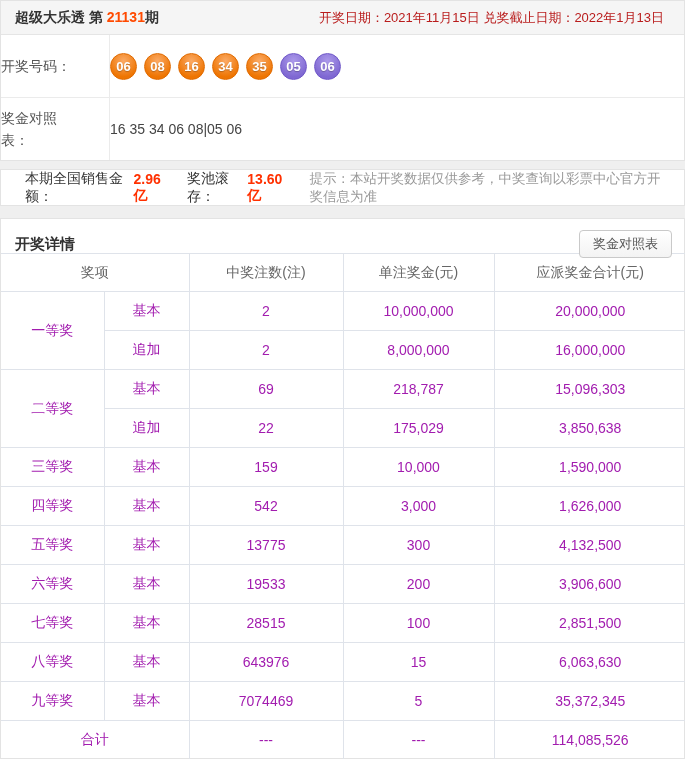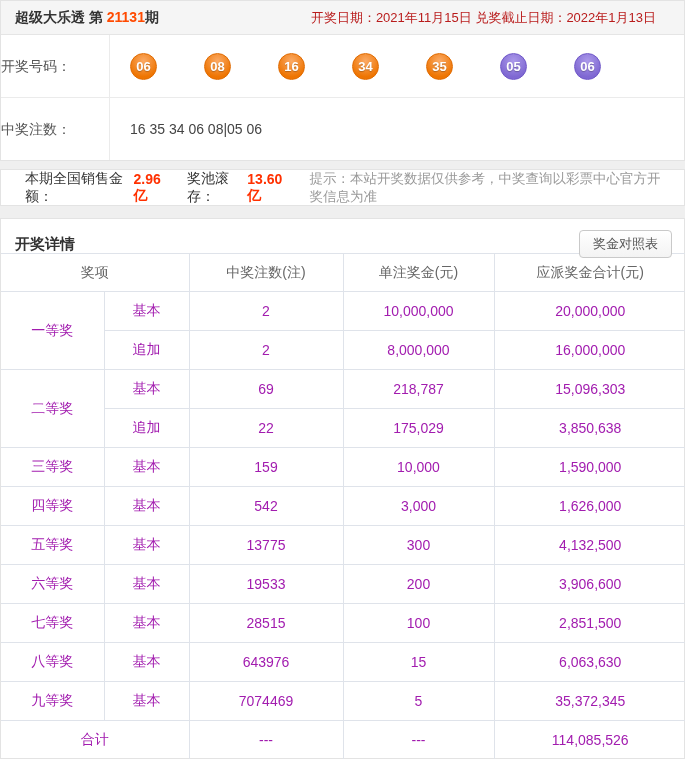--- a/index.html
+++ b/index.html
@@ -11,36 +11,36 @@
     position:relative;
     overflow:hidden;
   }
   .card{background:#fff;border:1px solid #e3e3e3;box-sizing:border-box;}
 
   
   .top-card{width:685px;height:161px;}
   .title-bar{
     height:34px;background:#f5f5f5;border-bottom:1px solid #e5e5e5;
     display:flex;align-items:center;justify-content:space-between;
-    padding:0 28px 0 14px;box-sizing:border-box;
+    padding:0 20px 0 14px;box-sizing:border-box;
   }
   .title-bar .lottery-title{font-size:14px;color:#333;font-weight:bold;}
   .title-bar .issue-no{color:var(--issue-color);font-weight:bold;}
   .title-bar .draw-dates{font-size:13px;color:#b91c1c;font-weight:normal;}
   .draw-row{display:flex;height:62px;align-items:center;}
   .draw-row + .draw-row{border-top:1px solid #ebebeb;}
   .draw-row .row-label{
     width:108px;box-sizing:border-box;flex:none;
     padding-right:38px;
     font-size:14px;color:#555;line-height:22px;
     align-self:stretch;display:flex;align-items:center;
   }
   .draw-row .row-value{
     flex:1;align-self:stretch;display:flex;align-items:center;
-    border-left:1px solid #ebebeb;padding-left:20px;font-size:14px;color:#444;gap:40px;
+    border-left:1px solid #ebebeb;font-size:14px;color:#444;
   }
   .ball{
     width:25px;height:25px;border-radius:50%;
     display:inline-flex;align-items:center;justify-content:center;
     color:#fff;font-size:13px;font-weight:bold;margin-right:7px;
     text-shadow:0 1px 1px rgba(0,0,0,.25);
   }
   .ball-front{background:radial-gradient(circle at 50% 28%,#fbaa66,var(--front-ball-color) 72%);border:1px solid #e06a00;}
   .ball-back{background:radial-gradient(circle at 50% 28%,#ab99ea,var(--back-ball-color) 72%);border:1px solid #6f57c8;}
 
@@ -93,21 +93,21 @@
         <span class="ball ball-front">06</span>
         <span class="ball ball-front">08</span>
         <span class="ball ball-front">16</span>
         <span class="ball ball-front">34</span>
         <span class="ball ball-front">35</span>
         <span class="ball ball-back">05</span>
         <span class="ball ball-back">06</span>
       </div>
   </div>
   <div class="draw-row">
-    <div class="row-label">中奖注数：</div>
+    <div class="row-label">奖金对照表：</div>
     <div class="row-value">16 35 34 06 08|05 06</div>
   </div>
 </div>
 
 <div class="card notice">
   <span class="lbl">本期全国销售金额：</span>
     <b>2.96亿</b>
   <span class="lbl">奖池滚存：</span>
     <b>13.60亿</b>
   <span class="tip-text">提示：本站开奖数据仅供参考，中奖查询以彩票中心官方开奖信息为准</span>

